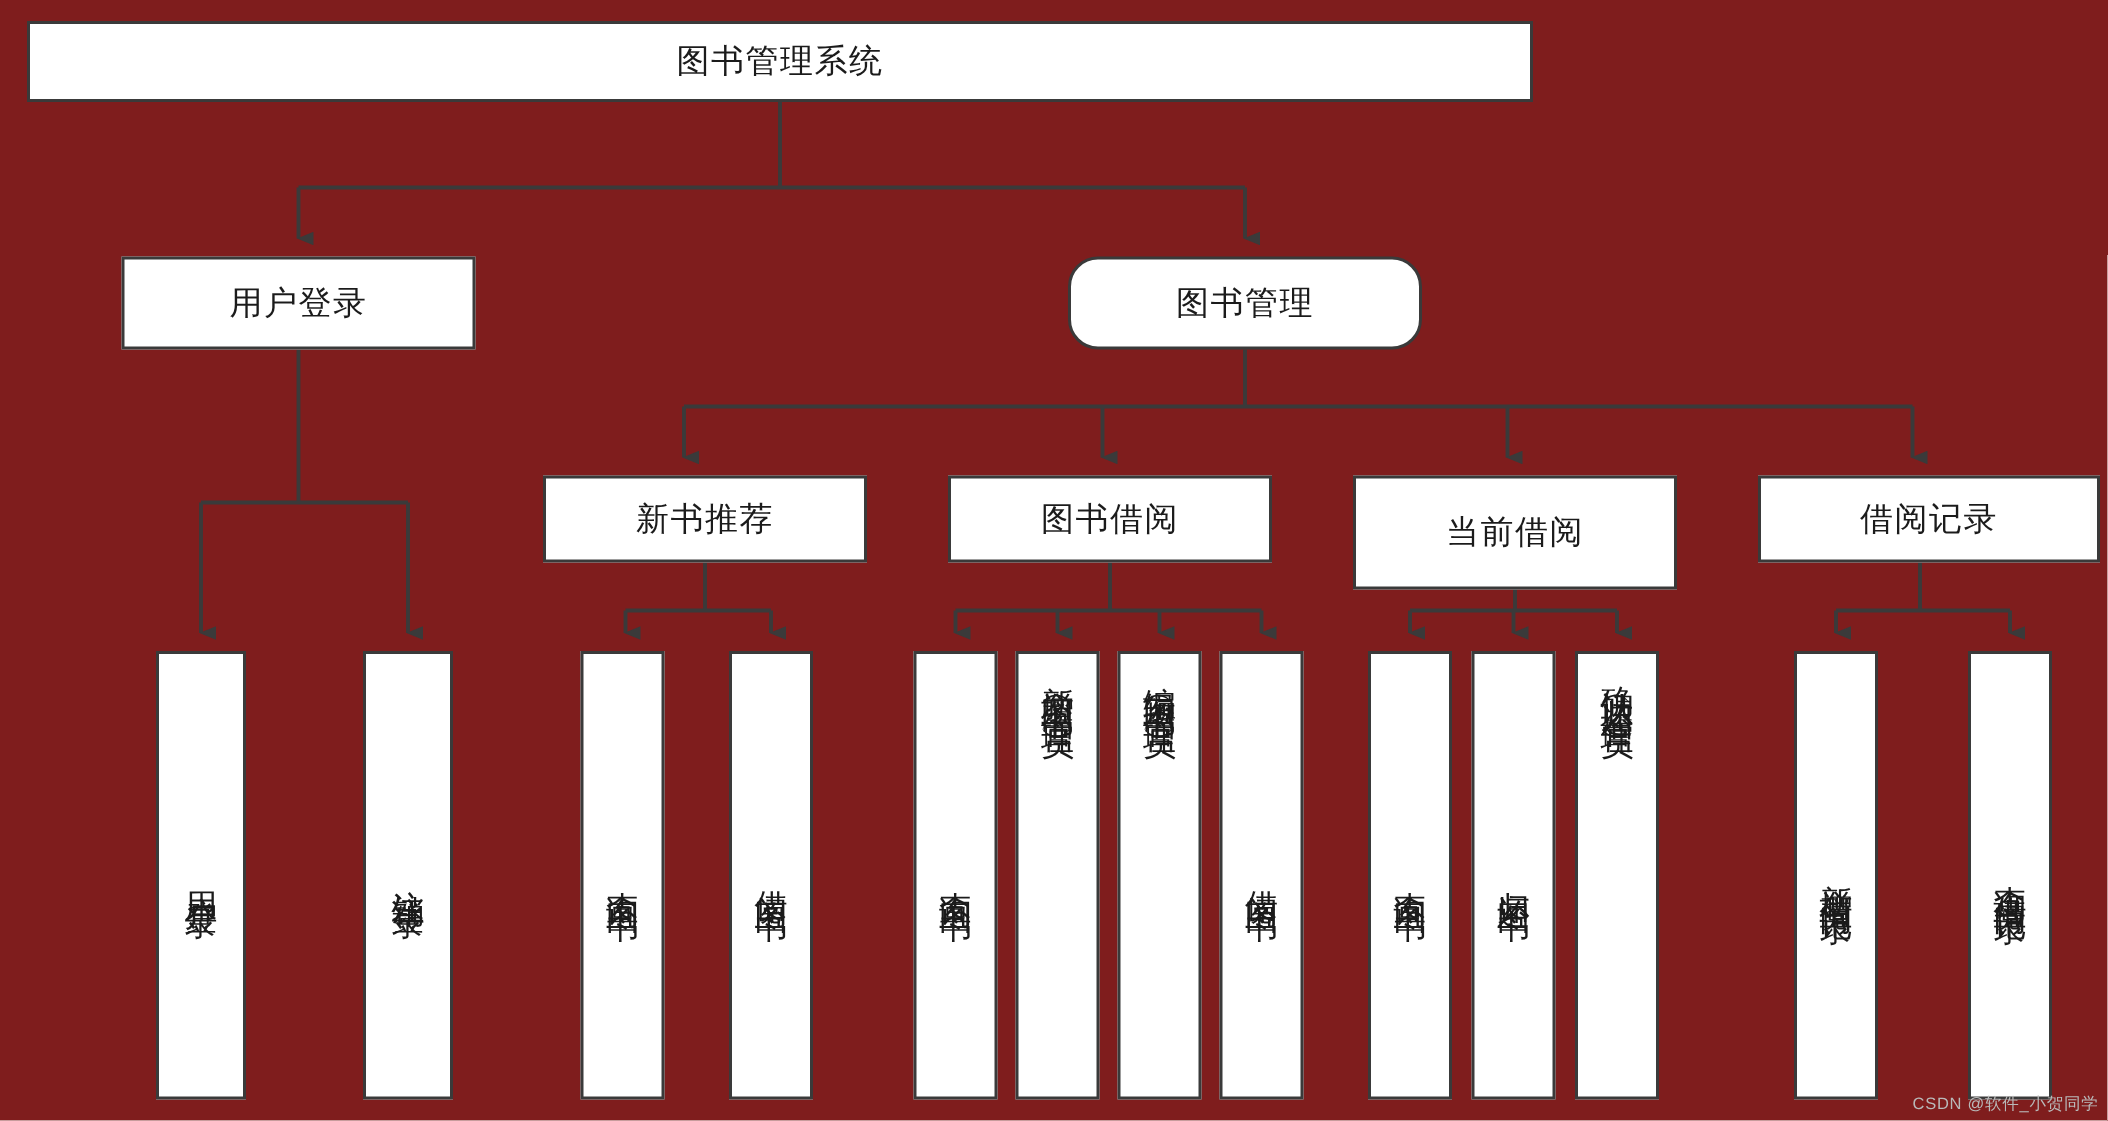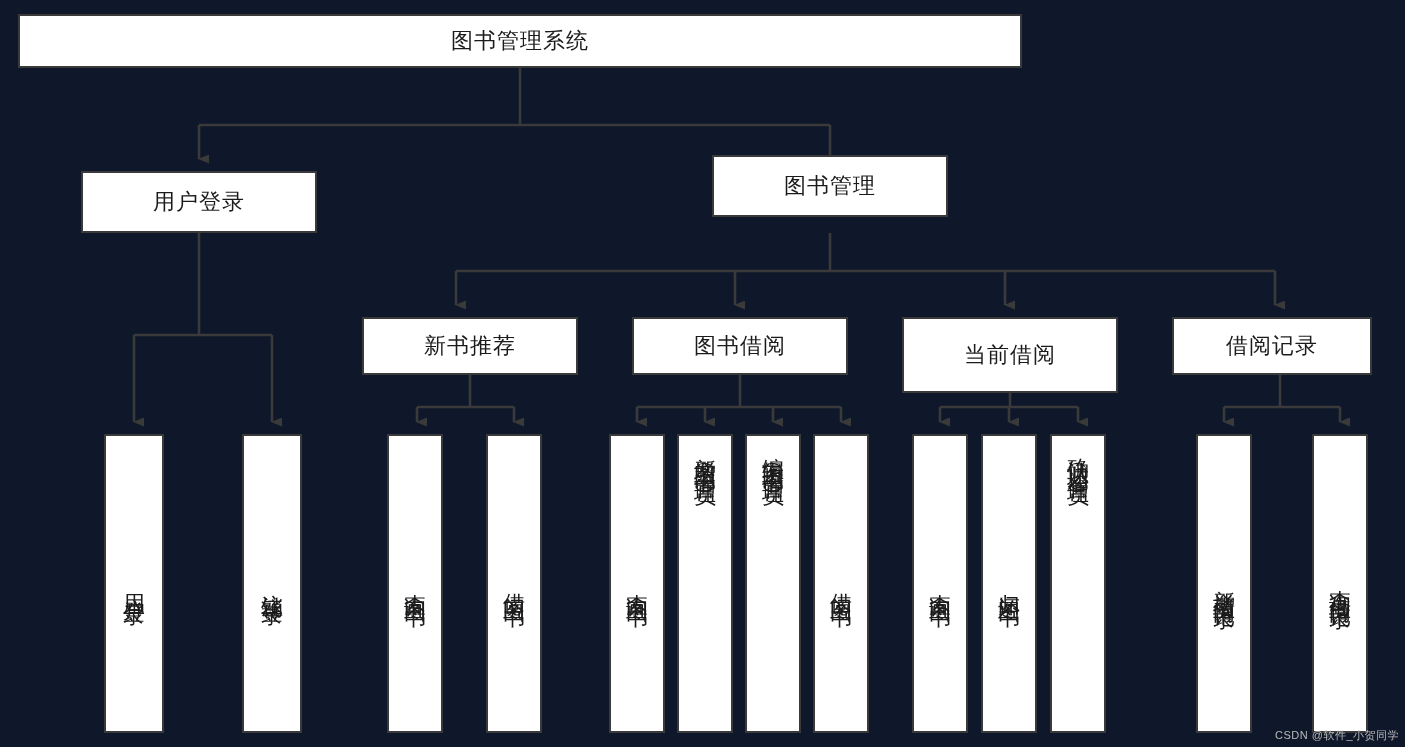--- a/index.html
+++ b/index.html
@@ -7,21 +7,21 @@
     padding: 0;
     background: #ffffff;
   }
   body {
     font-family: "Liberation Sans", "DejaVu Sans", sans-serif;
   }
   #canvas {
     position: relative;
     width: 1405px;
     height: 747px;
-    background: #0f172a;
+    background: #7f1d1d;
     overflow: hidden;
   }
   svg#edges {
     position: absolute;
     left: 0;
     top: 0;
     width: 1405px;
     height: 747px;
     pointer-events: none;
   }
@@ -115,33 +115,33 @@
       </g>
   </svg>
 
   <div id="nodes-layer">
       <div class="node h" style="left: 18px; top: 14px; width: 1004px; height: 54px;">
         <span class="lbl">图书管理系统</span>
       </div>
       <div class="node h" style="left: 81px; top: 171px; width: 236px; height: 62px;">
         <span class="lbl">用户登录</span>
       </div>
-      <div class="node h" style="left: 712px; top: 155px; width: 236px; height: 62px;">
+      <div class="node h" style="left: 712px; top: 171px; width: 236px; height: 62px; border-radius: 20px;">
         <span class="lbl">图书管理</span>
       </div>
       <div class="node h" style="left: 362px; top: 317px; width: 216px; height: 58px; align-items: center;">
         <span class="lbl">新书推荐</span>
       </div>
       <div class="node h" style="left: 632px; top: 317px; width: 216px; height: 58px;">
         <span class="lbl">图书借阅</span>
       </div>
       <div class="node h" style="left: 902px; top: 317px; width: 216px; height: 76px;">
         <span class="lbl">当前借阅</span>
       </div>
-      <div class="node h" style="left: 1172px; top: 317px; width: 200px; height: 58px;">
+      <div class="node h" style="left: 1172px; top: 317px; width: 228px; height: 58px;">
         <span class="lbl">借阅记录</span>
       </div>
       <div class="node v" style="left: 104px; top: 434px; width: 60px; height: 299px;">
         <span class="lbl">用户登录</span>
       </div>
       <div class="node v" style="left: 242px; top: 434px; width: 60px; height: 299px;">
         <span class="lbl">注销登录</span>
       </div>
       <div class="node v" style="left: 387px; top: 434px; width: 56px; height: 299px;">
         <span class="lbl">查询图书</span>

